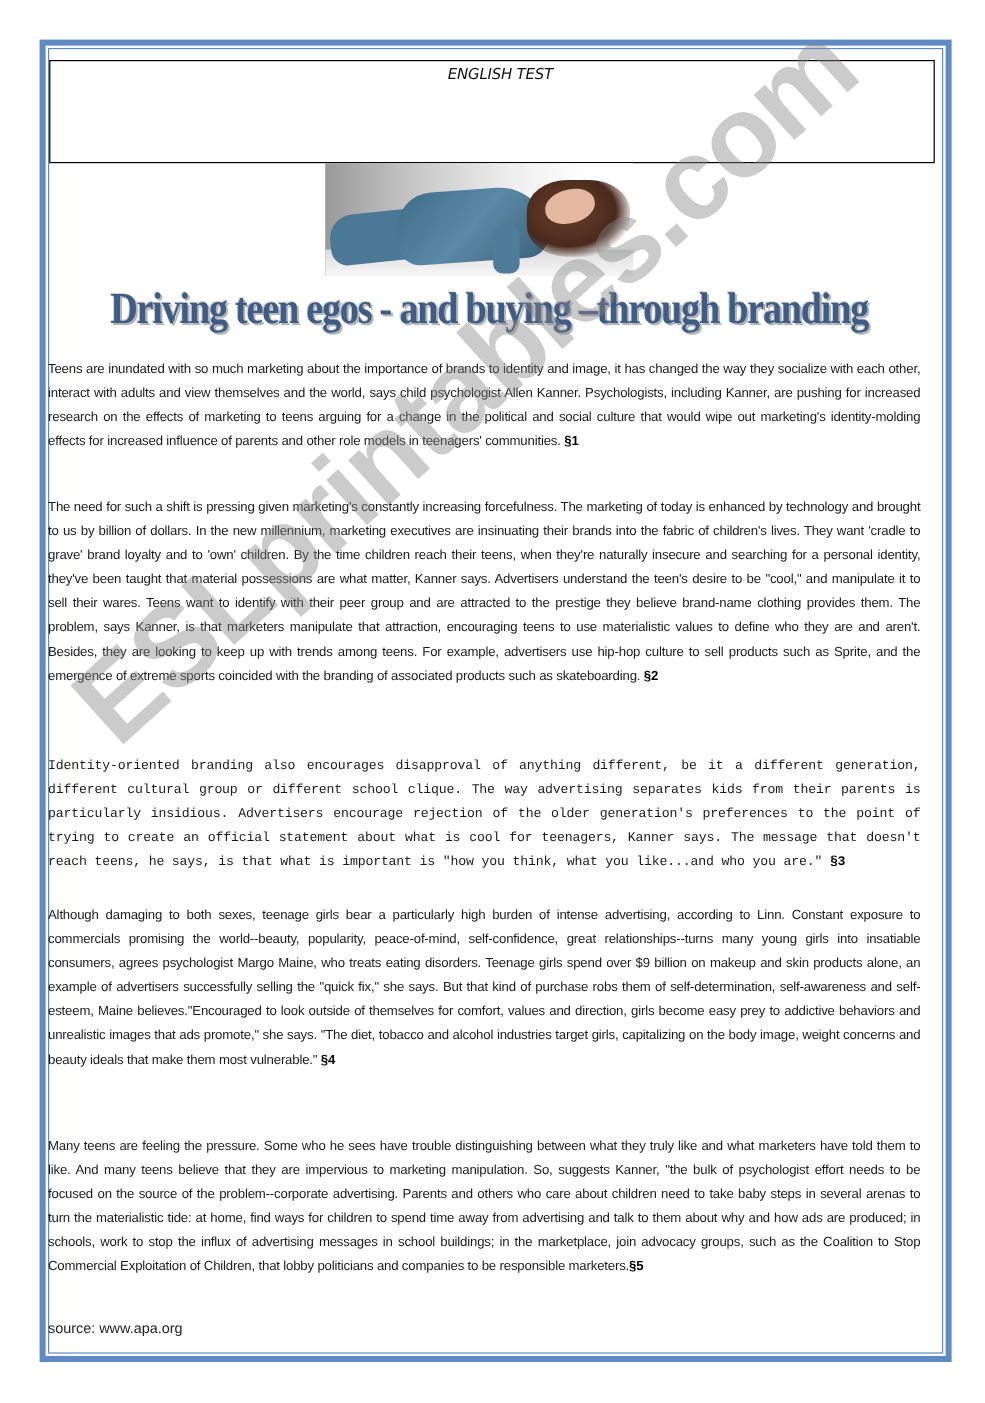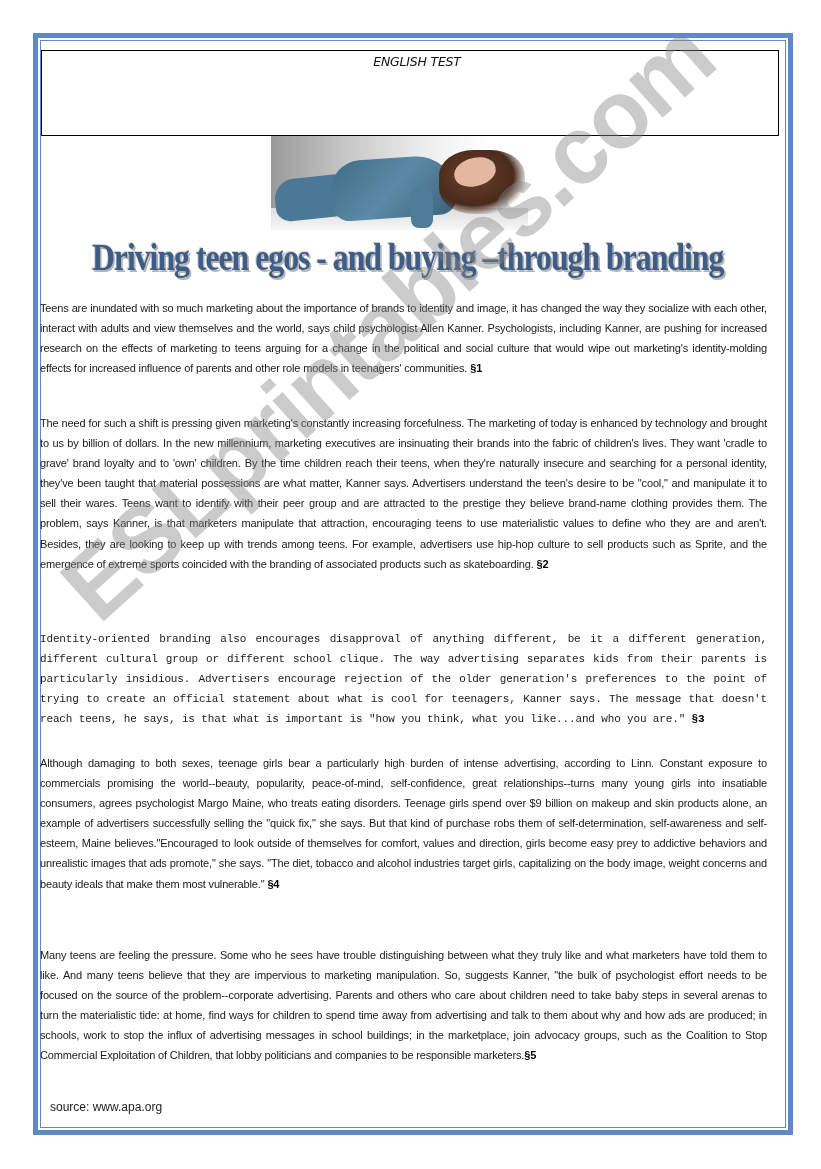--- a/index.html
+++ b/index.html
@@ -147,21 +147,21 @@
     .p2 { top: 413px; }
     .p3 { top: 629px; font-family: Liberation Mono, monospace; }
     .p4 { top: 753px; }
     .p5 { top: 945px; }
     .para-marker {
       font-weight: bold;
       color: #000;
     }
     .source {
       position: absolute;
-      left: 50px;
+      left: 40px;
       top: 1100px;
       font-family: "Liberation Sans", sans-serif;
       font-size: 12px;
       color: #222;
     }
 
     
     .watermark {
       position: absolute;
       left: 40px;

